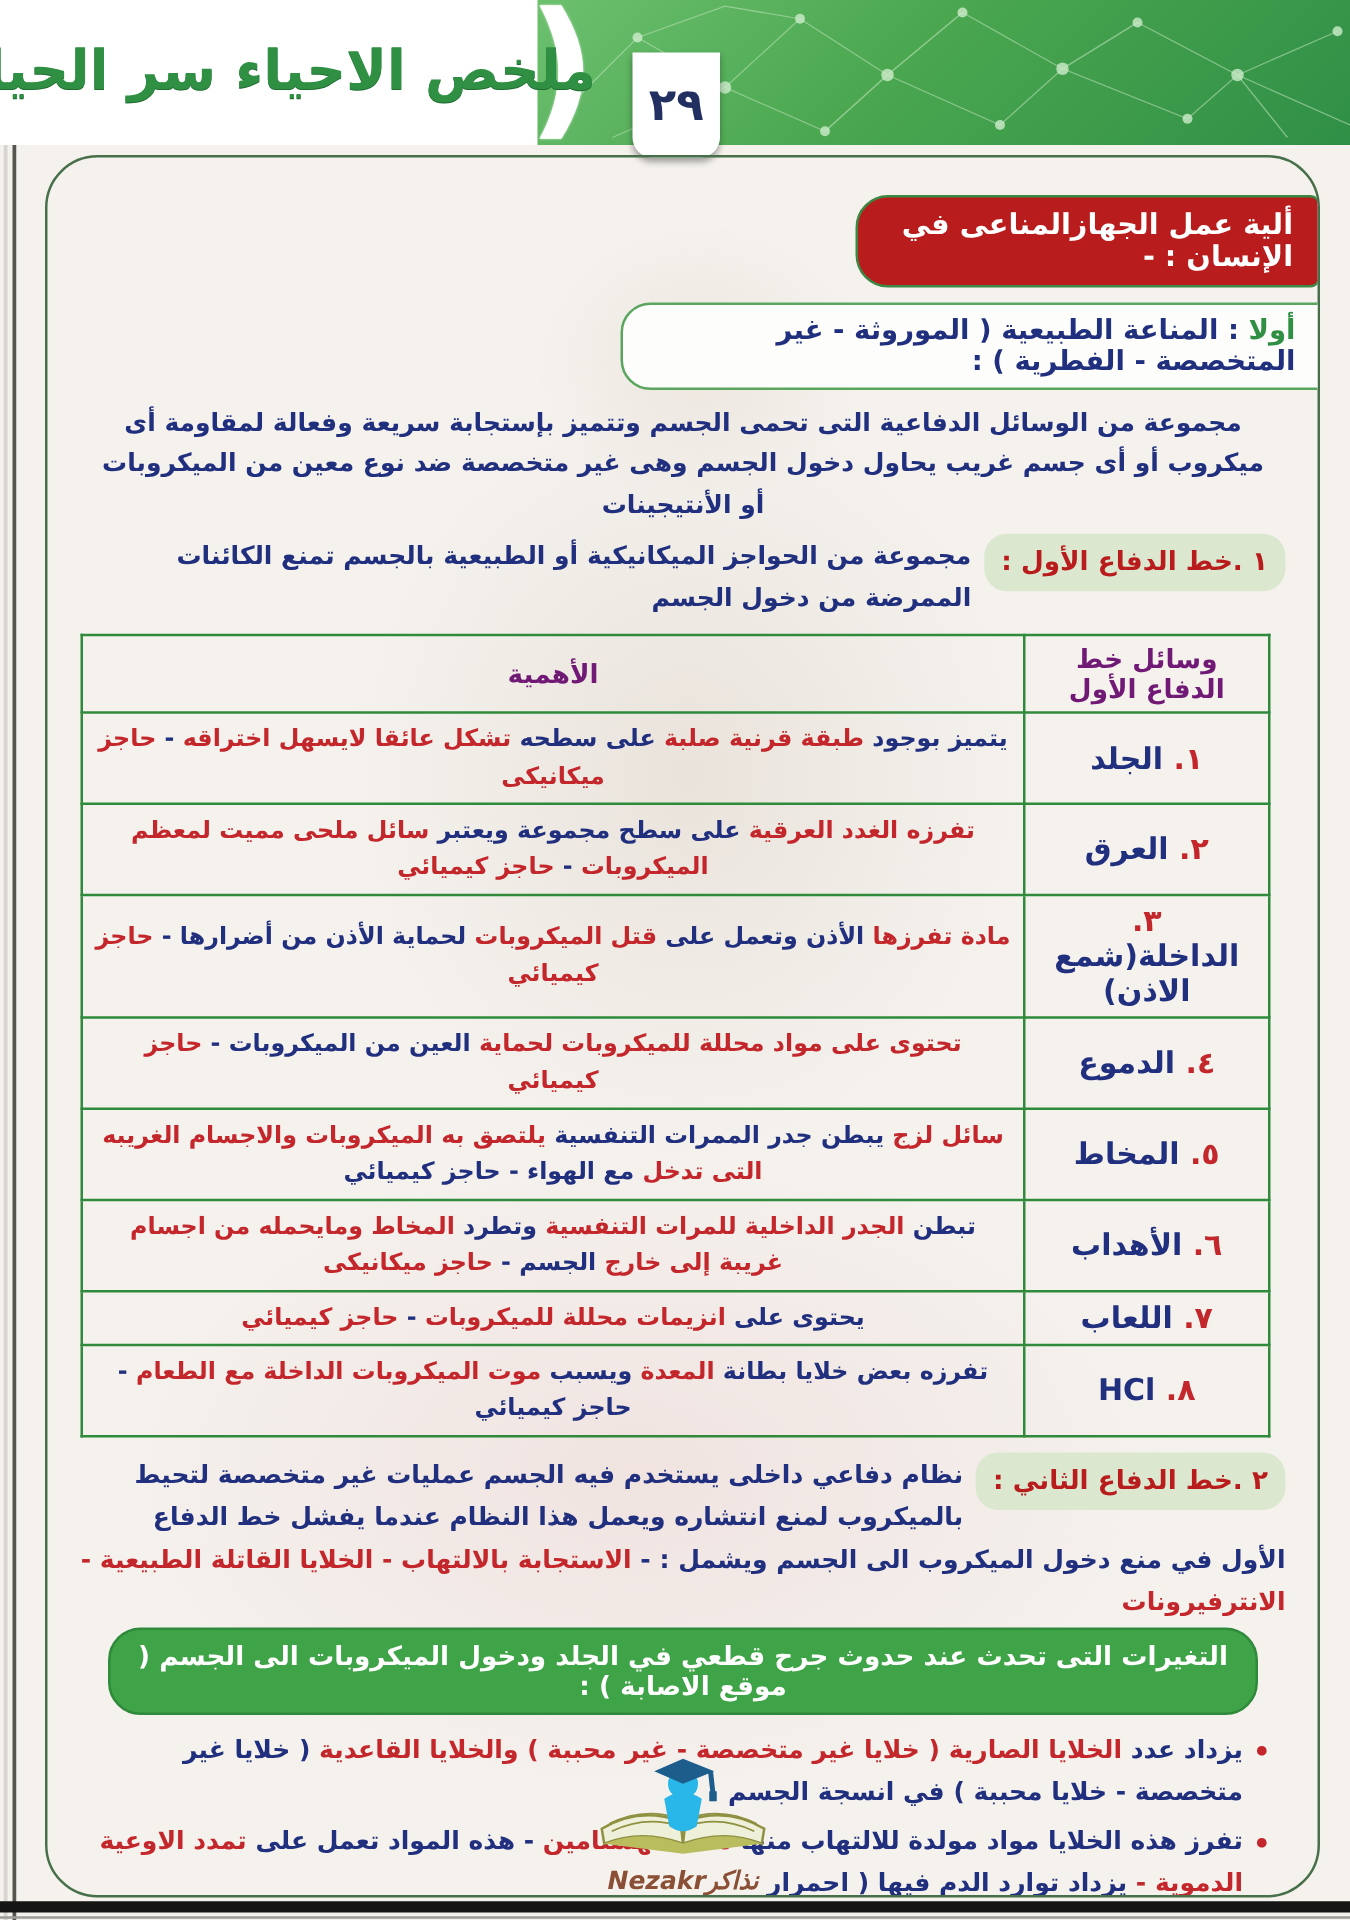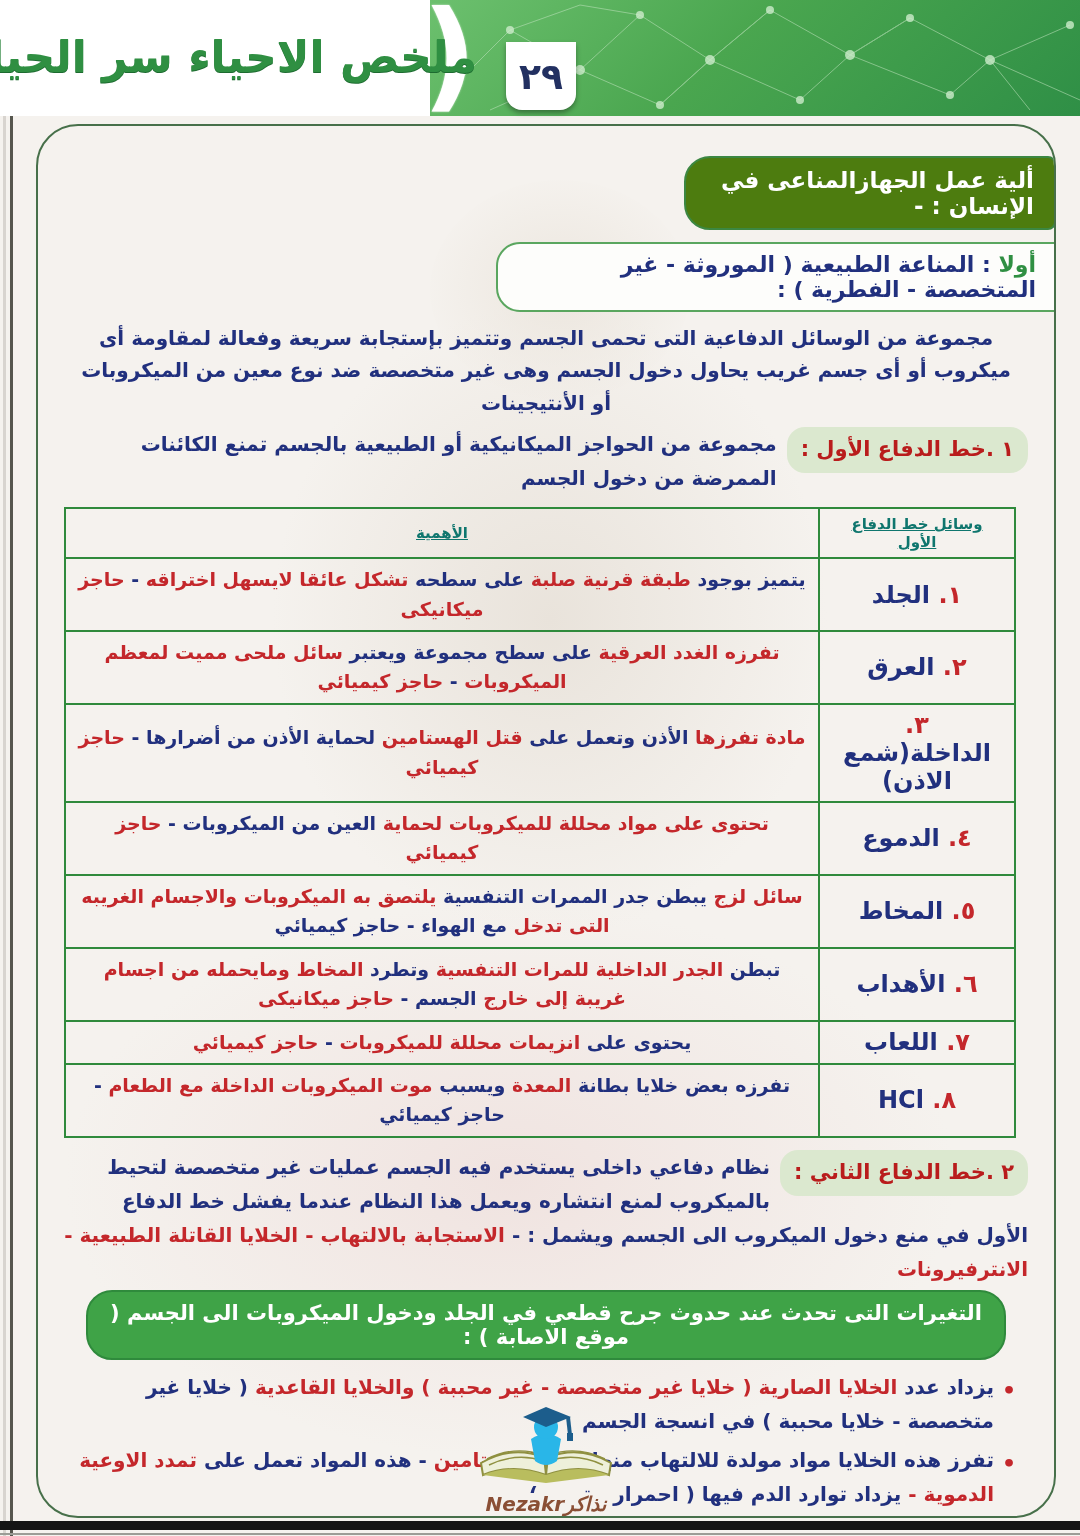--- a/index.html
+++ b/index.html
@@ -30,41 +30,41 @@
   .brand {
     position:absolute; right:648px; left:8px; top:6px; height:100px;
     display:flex; align-items:center; justify-content:center;
     color:#2f8f42; font-weight:bold; font-size:44px; letter-spacing:-1px;
     text-shadow:0 1px 0 #1d6b30;
     white-space:nowrap;
   }
   .paren { position:absolute; left:422px; top:-10px; color:#ffffff; font-size:120px; font-weight:bold;
     line-height:130px; text-shadow:0 0 2px rgba(255,255,255,.8); }
   .page-num-tab {
-    position:absolute; left:506px; top:42px; width:70px; height:68px;
+    position:absolute; left:506px; top:42px; width:70px; height:84px;
     background:#ffffff; border-radius:0 0 16px 16px;
     box-shadow:0 3px 5px rgba(0,0,0,.35);
     display:flex; align-items:center; justify-content:center;
     color:#223061; font-size:36px; font-weight:bold;
   }
 
   
   .frame {
     position:absolute; left:36px; top:124px; width:1020px; height:1394px;
     border:2px solid #47704a; border-radius:42px;
     padding:30px 26px 0 26px; overflow:hidden;
   }
 
   .c-navy { color:#21307e; }
   .c-red  { color:#c4272b; }
   .c-green{ color:#2f8f42; }
 
   .pill-title {
     width:372px; margin-left:auto; margin-right:-28px;
-    background:#4d7c0f; border:2px solid #3c8742;
+    background:#b91c1c; border:2px solid #3c8742;
     border-radius:26px 8px 8px 26px;
     color:#ffffff; font-size:23px; font-weight:bold;
     padding:9px 20px 9px 16px; text-align:right;
   }
   .pill-outline {
     margin:12px -28px 0 auto; width:560px;
     background:#fdfdfb; border:2px solid #5aa65f;
     border-radius:24px 0 0 24px;
     font-size:22px; font-weight:bold;
     padding:8px 18px 8px 14px; text-align:right;
@@ -82,21 +82,21 @@
 
   
   table.def {
     width:952px; margin:12px 12px 0 10px;
     border-collapse:collapse; table-layout:fixed;
   }
   table.def th, table.def td {
     border:2px solid #2f8a3c; font-weight:bold; text-align:center; vertical-align:middle;
     padding:6px 10px;
   }
-  table.def th { color:#0f766e; font-size:15px; height:48px;text-decoration:underline; }
+  table.def th { color:#701a75; font-size:21px; height:48px; }
   col.means-col { width:196px; }
   td.means-cell { font-size:24px; color:#21307e;margin-top:24px; }
   td.means-cell .cell-num { color:#c4272b; }
   td.importance-cell { font-size:19px; line-height:1.55; }
 
   .changes-pill {
     margin:4px 22px 0 22px; background:#3fa347; border:2px solid #2f8a3c; border-radius:26px;
     color:#ffffff; font-size:21px; font-weight:bold; text-align:center;
     padding:9px 16px;
   }
@@ -204,21 +204,21 @@
       <span class="cell-name">العرق</span>
     </td>
     <td class="importance-cell"><span class="c-red">تفرزه الغدد العرقية </span><span class="c-navy">على سطح مجموعة ويعتبر </span><span class="c-red">سائل ملحى مميت لمعظم الميكروبات </span><span class="c-navy">- </span><span class="c-red">حاجز كيميائي</span></td>
   </tr>
 
   <tr>
     <td class="means-cell">
       <span class="cell-num">٣. </span>
       <span class="cell-name">الداخلة(شمع الاذن)</span>
     </td>
-    <td class="importance-cell"><span class="c-red">مادة تفرزها </span><span class="c-navy">الأذن وتعمل على </span><span class="c-red">قتل الهستامين </span><span class="c-navy">لحماية الأذن من أضرارها - </span><span class="c-red">حاجز كيميائي</span></td>
+    <td class="importance-cell"><span class="c-red">مادة تفرزها </span><span class="c-navy">الأذن وتعمل على </span><span class="c-red">قتل الميكروبات </span><span class="c-navy">لحماية الأذن من أضرارها - </span><span class="c-red">حاجز كيميائي</span></td>
   </tr>
 
   <tr>
     <td class="means-cell">
       <span class="cell-num">٤. </span>
       <span class="cell-name">الدموع</span>
     </td>
     <td class="importance-cell"><span class="c-red">تحتوى على مواد محللة للميكروبات لحماية </span><span class="c-navy">العين من الميكروبات </span><span class="c-navy">- </span><span class="c-red">حاجز كيميائي</span></td>
   </tr>
 

